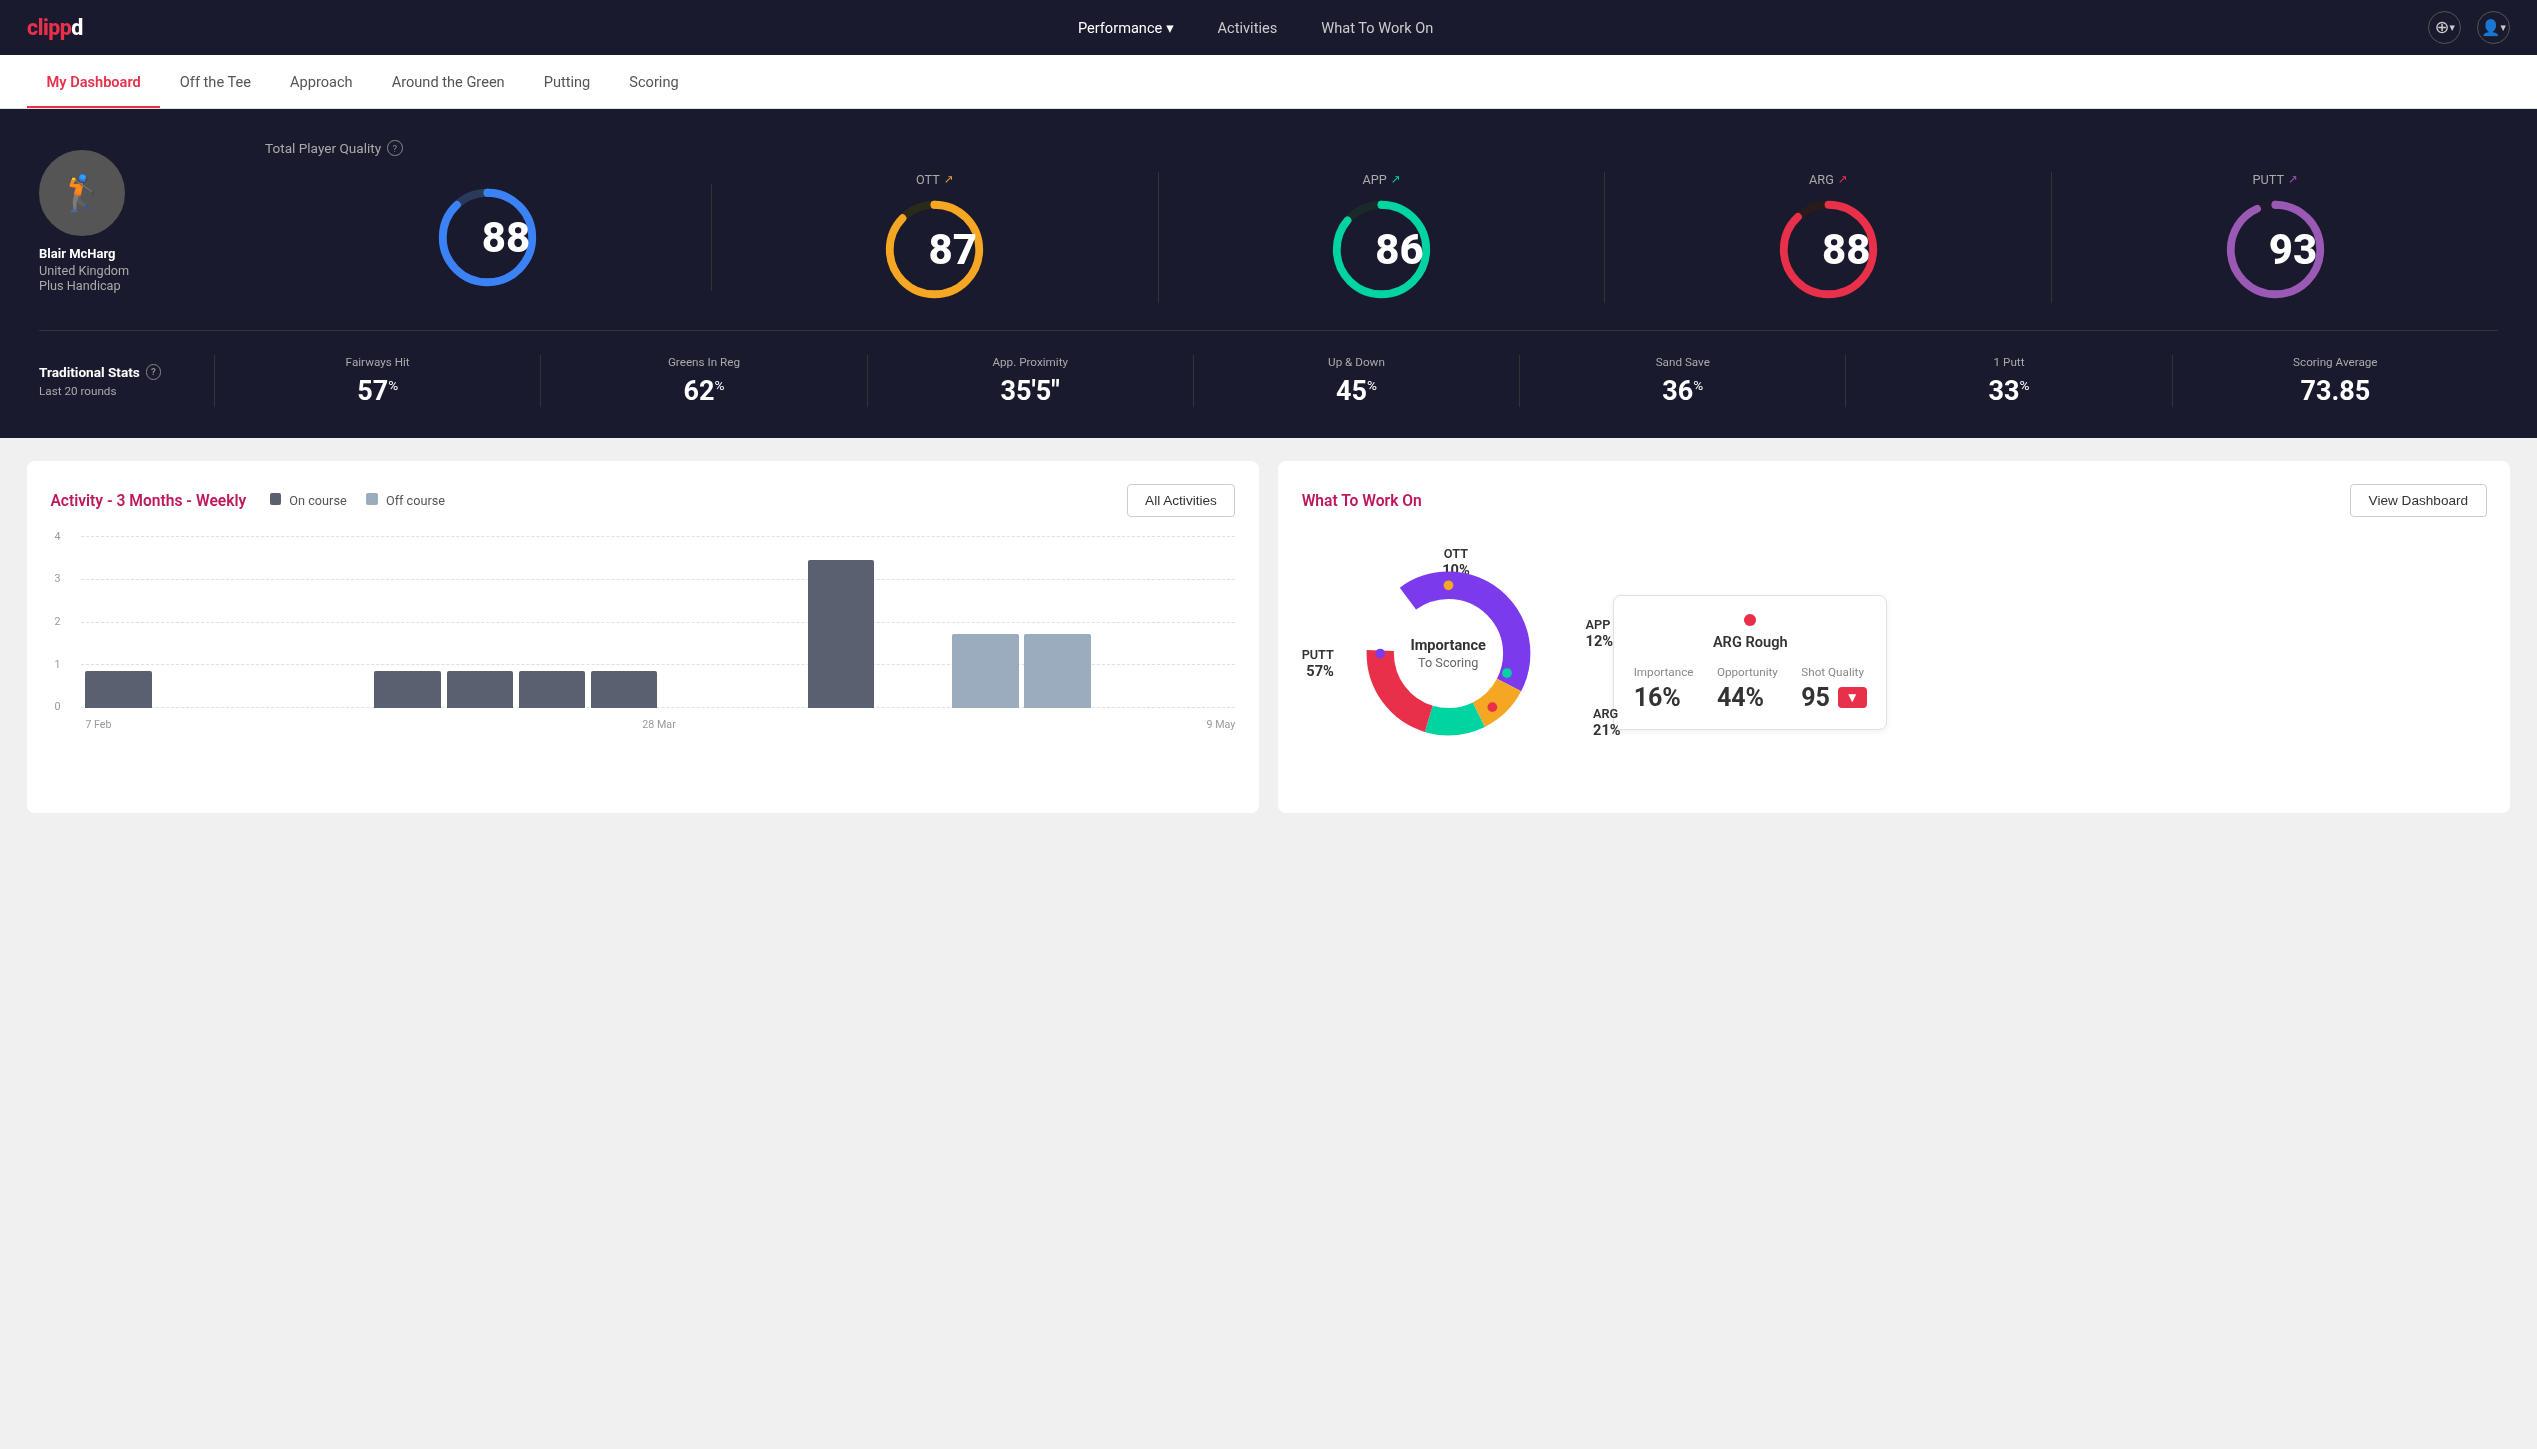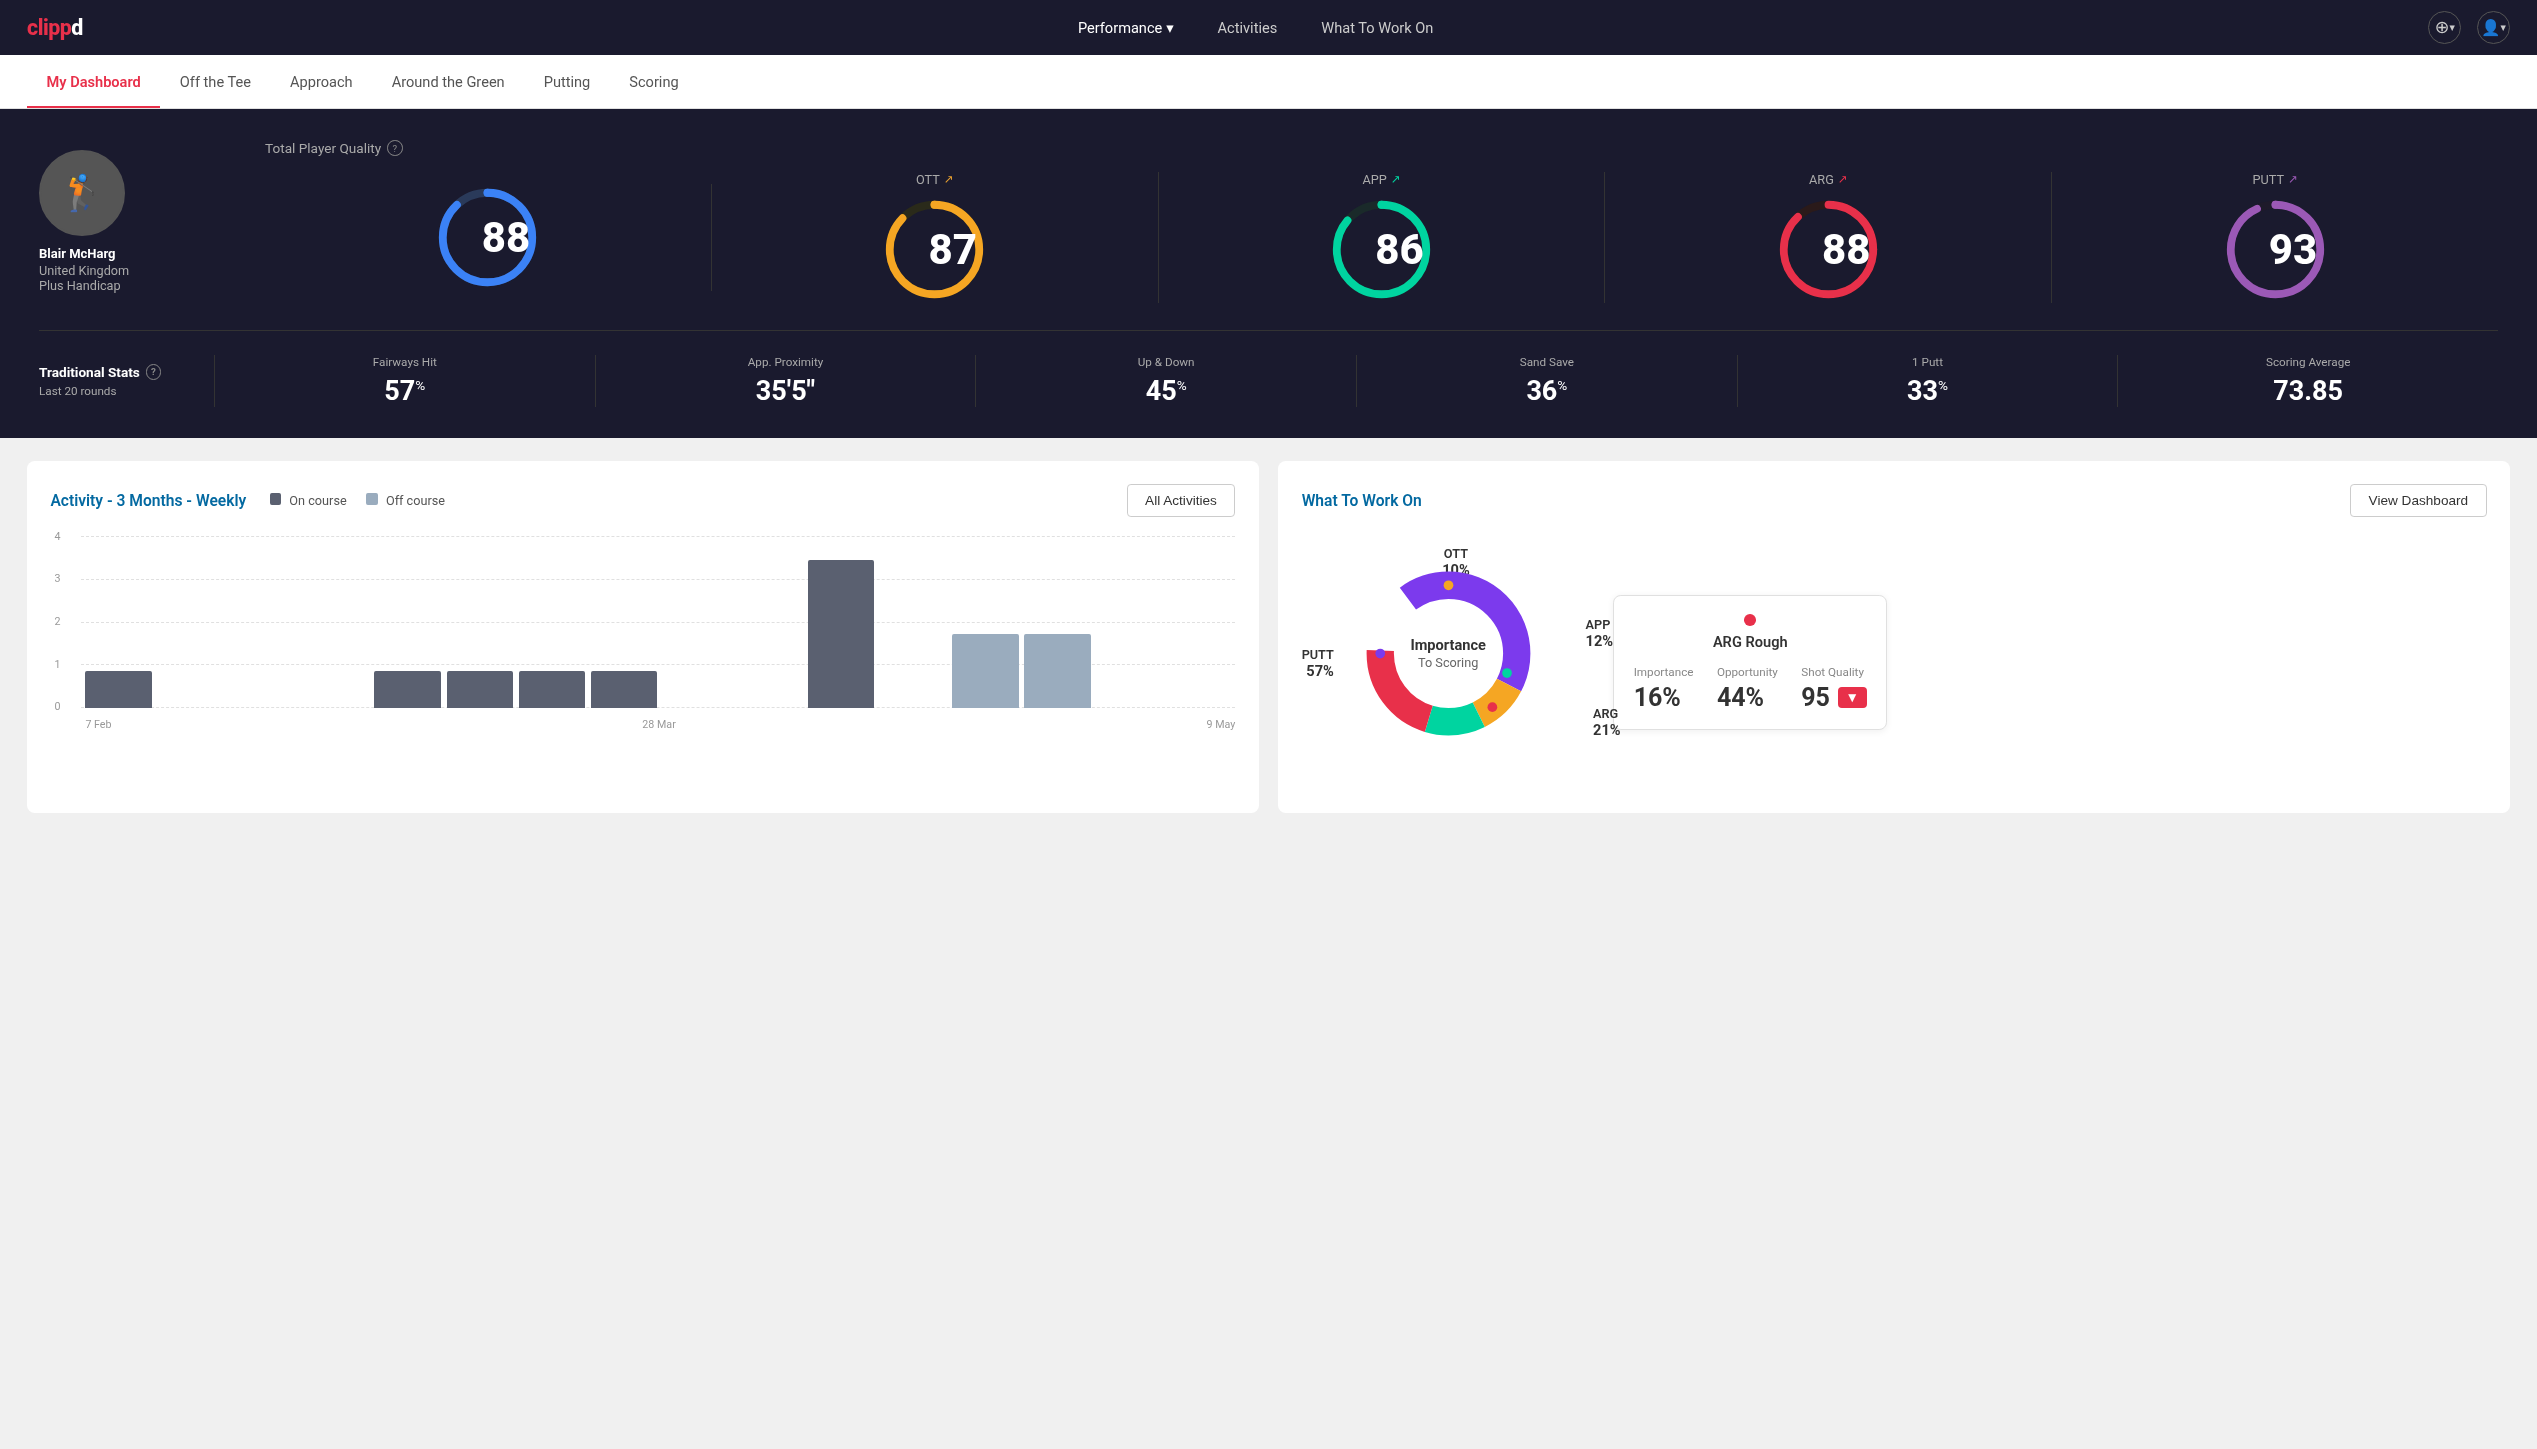--- a/index.html
+++ b/index.html
@@ -187,21 +187,21 @@
       border-radius: 7.8px;
       padding: 23.4px;
       flex: 1;
     }
     .panel-header {
       display: flex;
       align-items: center;
       justify-content: space-between;
       margin-bottom: 19.5px;
     }
-    .panel-title { font-size: 15.6px; font-weight: 600; color: #0369a1; }
+    .panel-title { font-size: 15.6px; font-weight: 600; color: #be185d; }
     .panel-btn {
       border: 1.5px solid #ccc;
       background: none;
       border-radius: 3.9px;
       padding: 7.8px 17.5px;
       font-size: 13.6px;
       color: #333;
       cursor: pointer;
     }
 
@@ -475,20 +475,24 @@
         <span>Traditional Stats</span>
         <span class="help-icon">?</span>
       </div>
       <div class="stats-sub">Last 20 rounds</div>
     </div>
     <div class="stat-item">
       <div class="stat-name">Fairways Hit</div>
       <div class="stat-val"><span>57</span><sup>%</sup></div>
     </div>
     <div class="stat-item">
+      <div class="stat-name">Greens In Reg</div>
+      <div class="stat-val"><span>62</span><sup>%</sup></div>
+    </div>
+    <div class="stat-item">
       <div class="stat-name">App. Proximity</div>
       <div class="stat-val"><span>35'5"</span></div>
     </div>
     <div class="stat-item">
       <div class="stat-name">Up &amp; Down</div>
       <div class="stat-val"><span>45</span><sup>%</sup></div>
     </div>
     <div class="stat-item">
       <div class="stat-name">Sand Save</div>
       <div class="stat-val"><span>36</span><sup>%</sup></div>

